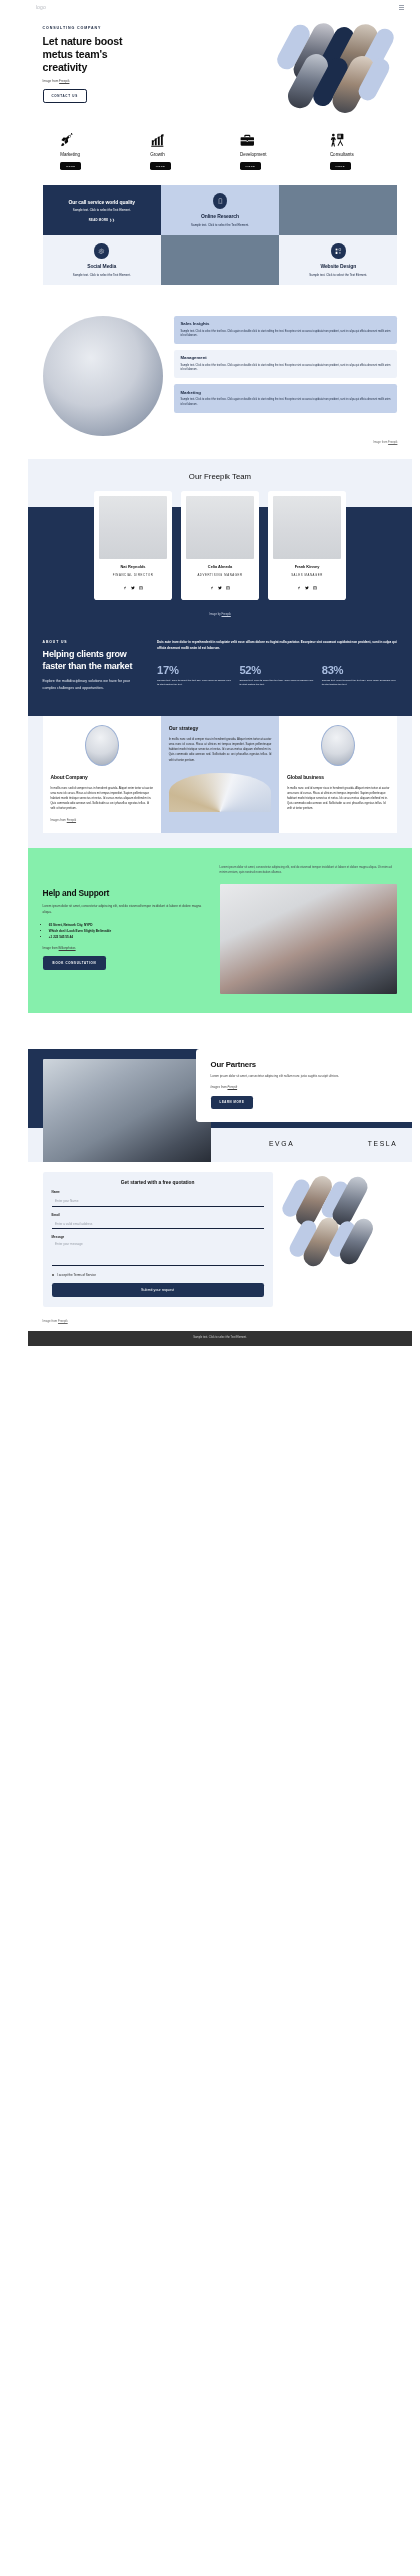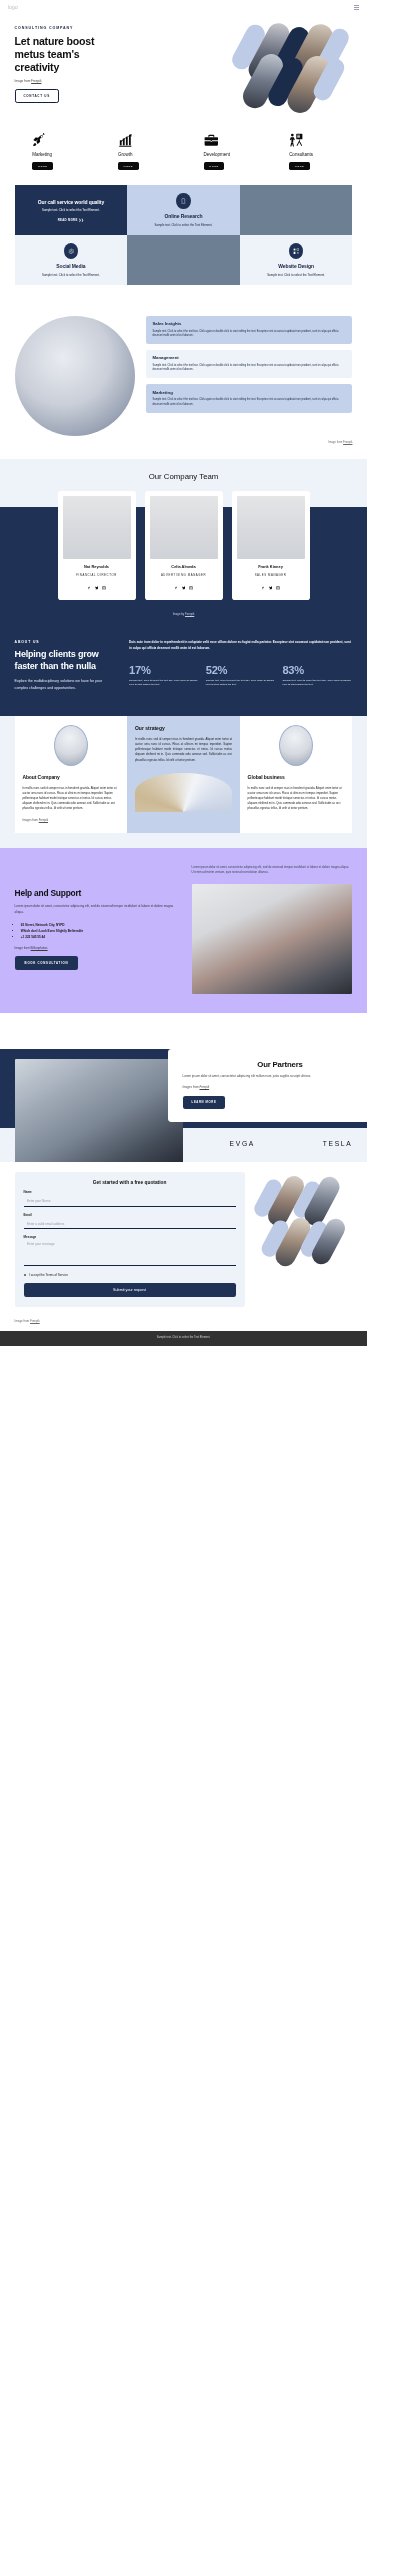--- a/index.html
+++ b/index.html
@@ -4,21 +4,21 @@
 <style>
   * { margin:0; padding:0; box-sizing:border-box; }
   html,body { width:420px; }
   body {
     font-family:"Liberation Sans", sans-serif;
     background:#ffffff;
     color:#15223c;
     width:420px;
     overflow-x:hidden;
   }
-  .page { width:367px; position:relative; }
+  .page { width:412px; position:relative;padding-left:28px; }
 
   
   .navbar { height:14.6px; display:flex; align-items:center; justify-content:space-between; padding:0 7.8px; background:#fff; }
   .logo { font-size:5px; color:#b9bcc2; letter-spacing:0.2px; }
   .burger { width:5.6px; display:flex; flex-direction:column; gap:1.1px; cursor:pointer; }
   .burger i { display:block; height:0.6px; background:#9aa0ac; }
 
   
   .hero { position:relative; height:104px; background:#fff; overflow:hidden; }
   .hero-art { position:absolute; right:4.5px; top:6.7px; width:137px; height:90px; }
@@ -112,40 +112,40 @@
      background:radial-gradient(circle at 45% 30%, #f0f2f5 0%, #d6dae1 50%, #9aa3b2 100%); overflow:hidden; position:relative; }
   .tri-h { font-size:5px; font-weight:700; letter-spacing:-0.1px; color:#111; }
   .tri-p { font-size:2.8px; line-height:1.85; margin-top:6.2px; color:#222; }
   .tri-p.just { text-align:justify; }
   .tri-credit { font-size:2.8px; color:#555; margin-top:6.2px; }
   .tri-strategy-h { font-size:5px; font-weight:700; margin-bottom:5.6px; color:#111; }
   .tri-shape { margin-top:10px; height:39px; border-radius:50% 50% 0 0;
      background:conic-gradient(from 200deg at 50% 100%, #e7e2d6, #cbb894, #f2f4f8, #b8c6dd, #e7e2d6); }
 
   
-  .help { background:#c4b5fd; padding:17px 14.6px 19px; display:flex; gap:9px; position:relative; }
+  .help { background:#86efac; padding:17px 14.6px 19px; display:flex; gap:9px; position:relative; }
   .help-l { width:168px; flex:none; }
   .help-h { font-size:8.4px; font-weight:700; letter-spacing:-0.2px; color:#101010; margin-top:23.5px; }
   .help-p { font-size:3.1px; line-height:2; color:#3c3c3c; margin-top:5px; }
   .help-ul { margin-top:6.7px; padding-left:6.2px; }
   .help-ul li { font-size:3.1px; font-weight:700; line-height:2; color:#161616; }
   .help-credit { font-size:3px; color:#3c3c3c; margin-top:5px; }
   .btn-navy { margin-top:6.7px; display:inline-block; background:#1f3255; color:#fff; border:none; border-radius:2.2px;
      font-size:2.9px; letter-spacing:0.7px; font-weight:700; padding:5px 10px; text-transform:uppercase; cursor:pointer; }
   .help-r { flex:1; }
   .help-lead { font-size:2.9px; line-height:1.95; color:#43484f; }
   .help-photo { margin-top:7.8px; height:110px; border-radius:1.1px;
      background:linear-gradient(155deg,#e9eaec 0%,#d5d7da 30%,#a9928a 55%,#4b4f58 85%,#2a2d33 100%); }
 
   
   .partners { position:relative; background:#1f3255; padding:0 0 5.6px; }
   .part-photo { position:absolute; left:14.6px; top:10px; width:168px; height:106px;
      background:linear-gradient(150deg,#cfd6dd 0%,#9fa9b6 30%,#7c8795 55%,#474f5c 80%,#252a33 100%); border-radius:1.1px; }
   .part-card { position:relative; margin:36px 0 0 168px; width:224px; background:#fff; border-radius:3.4px 0 0 3.4px; padding:11.2px 14.6px 13.5px; }
-  .part-h { font-size:7.8px; font-weight:700; letter-spacing:-0.2px; color:#101010;text-align:center; }
+  .part-h { font-size:7.8px; font-weight:700; letter-spacing:-0.2px; color:#101010; }
   .part-p { font-size:3px; line-height:1.9; color:#3c3c3c; margin-top:5.6px; }
   .part-credit { font-size:2.9px; font-style:italic; color:#444; margin-top:5px; }
   .btn-navy-sm { margin-top:6.7px; display:inline-block; background:#1f3255; color:#fff; border:none; border-radius:2.2px;
      font-size:2.8px; letter-spacing:0.6px; font-weight:700; padding:4.5px 9px; text-transform:uppercase; cursor:pointer; }
 
   
   .brands { background:#eef2f9; padding:12.3px 14.6px 14.6px; display:flex; justify-content:space-between; align-items:center; }
   .brand { font-size:6.2px; letter-spacing:1.1px; font-weight:700; color:#0d0d0d; display:flex; align-items:center; gap:1.7px; }
   .brand.thin { font-weight:400; letter-spacing:1.7px; font-size:6.7px; }
 
@@ -326,21 +326,21 @@
         </div>
       </div>
     </div>
     <div class="ins-credit">
       <span>Image from </span><u>Freepik</u>
     </div>
   </div>
 
   <div class="team">
     <div class="team-band"></div>
-    <div class="team-title">Our Company Team</div>
+    <div class="team-title">Our Freepik Team</div>
     <div class="team-cards">
 
       <div class="tcard">
         <div class="tphoto"></div>
         <div class="tname">Nat Reynolds</div>
         <div class="trole">FINANCIAL DIRECTOR</div>
         <div class="tsoc">
           <span><svg viewBox="0 0 24 24">
                 <path d="M14 7h3V4h-3c-2.2 0-4 1.8-4 4v2H8v3h2v7h3v-7h3l1-3h-4V8c0-.6.4-1 1-1z"></path>
               </svg></span>
@@ -389,21 +389,21 @@
 
     </div>
     <div class="team-credit">
       <span>Image by </span><u>Freepik</u>
     </div>
   </div>
 
   <div class="about">
     <div class="about-l">
       <div class="about-eyebrow">ABOUT US</div>
-      <div class="about-h">Helping clients grow faster than the nulla</div>
+      <div class="about-h">Helping clients grow faster than the market</div>
       <div class="about-p">Explore the multidisciplinary solutions we have for your complex challenges and opportunities.</div>
     </div>
     <div class="about-r">
       <div class="about-lead">Duis aute irure dolor in reprehenderit in voluptate velit esse cillum dolore eu fugiat nulla pariatur. Excepteur sint occaecat cupidatat non proident, sunt in culpa qui officia deserunt mollit anim id est laborum.</div>
       <div class="stats">
         <div class="stat">
           <div class="num">17%</div>
           <div class="sp">Sample text. Click to select the text box. Click again or double click to start editing the text.</div>
         </div>
         <div class="stat">

